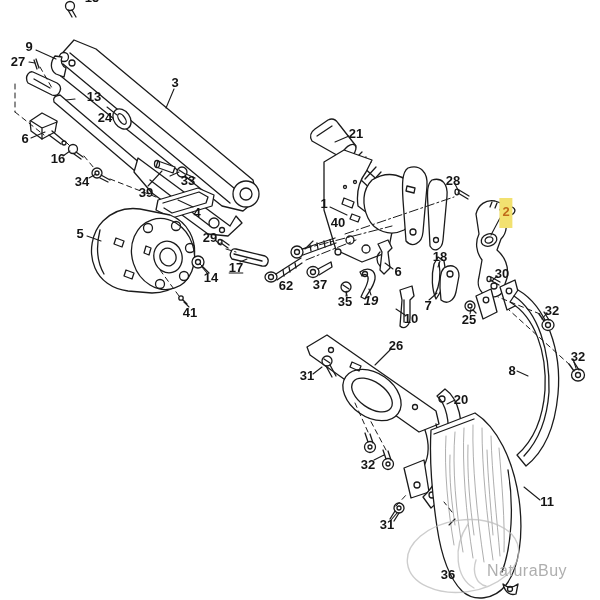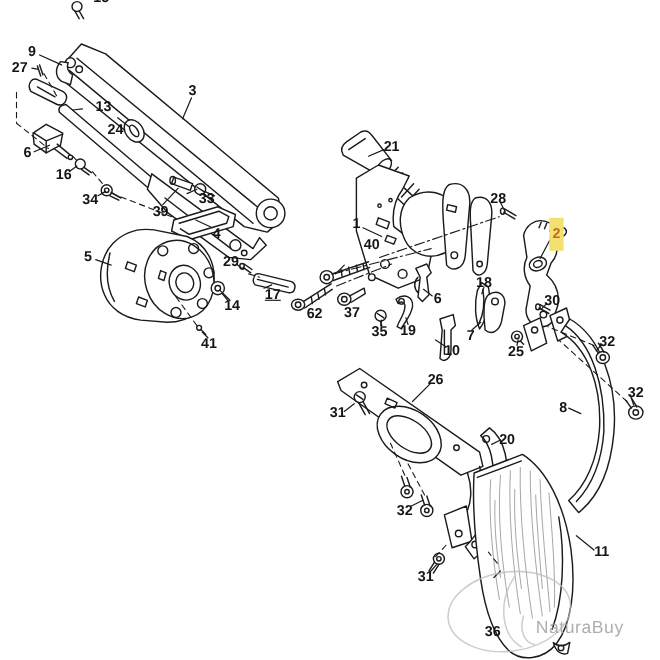--- a/index.html
+++ b/index.html
@@ -349,33 +349,33 @@
       <div class="part-label" style="left: 94px; top: 96px;">13</div>
       <div class="part-label" style="left: 105px; top: 102px; margin-top: 15px;">24</div>
       <div class="part-label" style="left: 25px; top: 138px;">6</div>
       <div class="part-label" style="left: 58px; top: 158px;">16</div>
       <div class="part-label" style="left: 82px; top: 181px;">34</div>
       <div class="part-label" style="left: 164px; top: 180px; margin-left: 24px;">33</div>
       <div class="part-label" style="left: 146px; top: 192px;">39</div>
       <div class="part-label" style="left: 197px; top: 212px;">4</div>
       <div class="part-label" style="left: 80px; top: 233px;">5</div>
       <div class="part-label" style="left: 210px; top: 237px;">29</div>
-      <div class="part-label" style="left: 248px; top: 267px; text-decoration: underline;">17</div>
+      <div class="part-label" style="left: 236px; top: 267px; text-decoration: underline;">17</div>
       <div class="part-label" style="left: 211px; top: 277px;">14</div>
       <div class="part-label" style="left: 190px; top: 312px;">41</div>
       <div class="part-label" style="left: 356px; top: 133px;">21</div>
       <div class="part-label" style="left: 324px; top: 203px;">1</div>
       <div class="part-label" style="left: 453px; top: 180px; text-align: center;">28</div>
       <div class="part-label highlighted" style="left: 506px; top: 213px;">2</div>
       <div class="part-label" style="left: 311px; top: 222px; margin-left: 27px;">40</div>
       <div class="part-label" style="left: 398px; top: 271px;">6</div>
       <div class="part-label" style="left: 286px; top: 285px;">62</div>
       <div class="part-label" style="left: 320px; top: 284px;">37</div>
       <div class="part-label" style="left: 345px; top: 301px;">35</div>
-      <div class="part-label" style="left: 371px; top: 300px;">19</div>
+      <div class="part-label" style="left: 371px; top: 300px; font-style: italic;">19</div>
       <div class="part-label" style="left: 440px; top: 256px;">18</div>
       <div class="part-label" style="left: 428px; top: 305px;">7</div>
       <div class="part-label" style="left: 411px; top: 318px;">10</div>
       <div class="part-label" style="left: 502px; top: 273px;">30</div>
       <div class="part-label" style="left: 469px; top: 319px;">25</div>
       <div class="part-label" style="left: 396px; top: 345px;">26</div>
       <div class="part-label" style="left: 307px; top: 375px;">31</div>
       <div class="part-label" style="left: 368px; top: 464px;">32</div>
       <div class="part-label" style="left: 461px; top: 399px;">20</div>
       <div class="part-label" style="left: 512px; top: 370px;">8</div>

